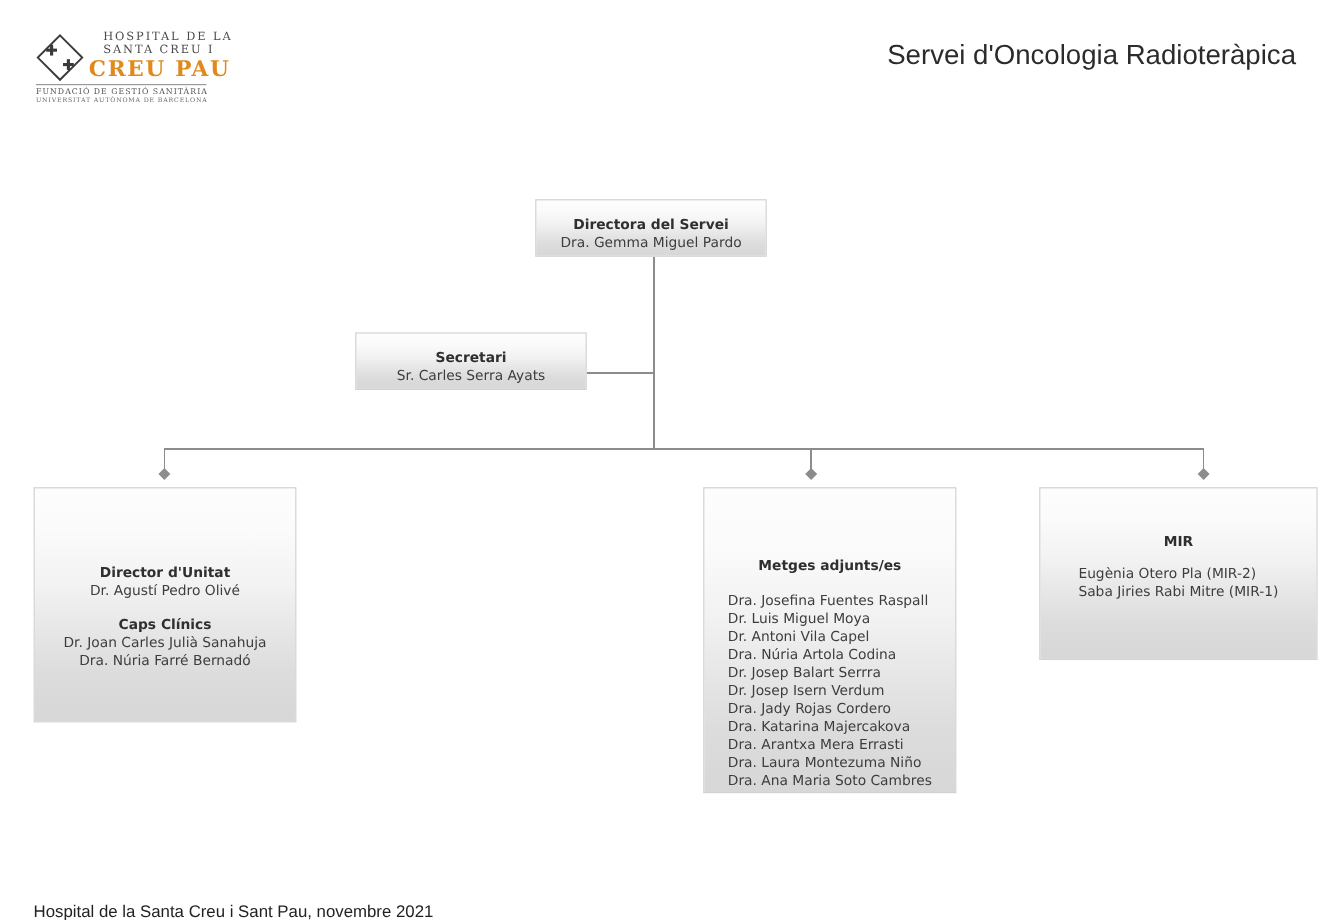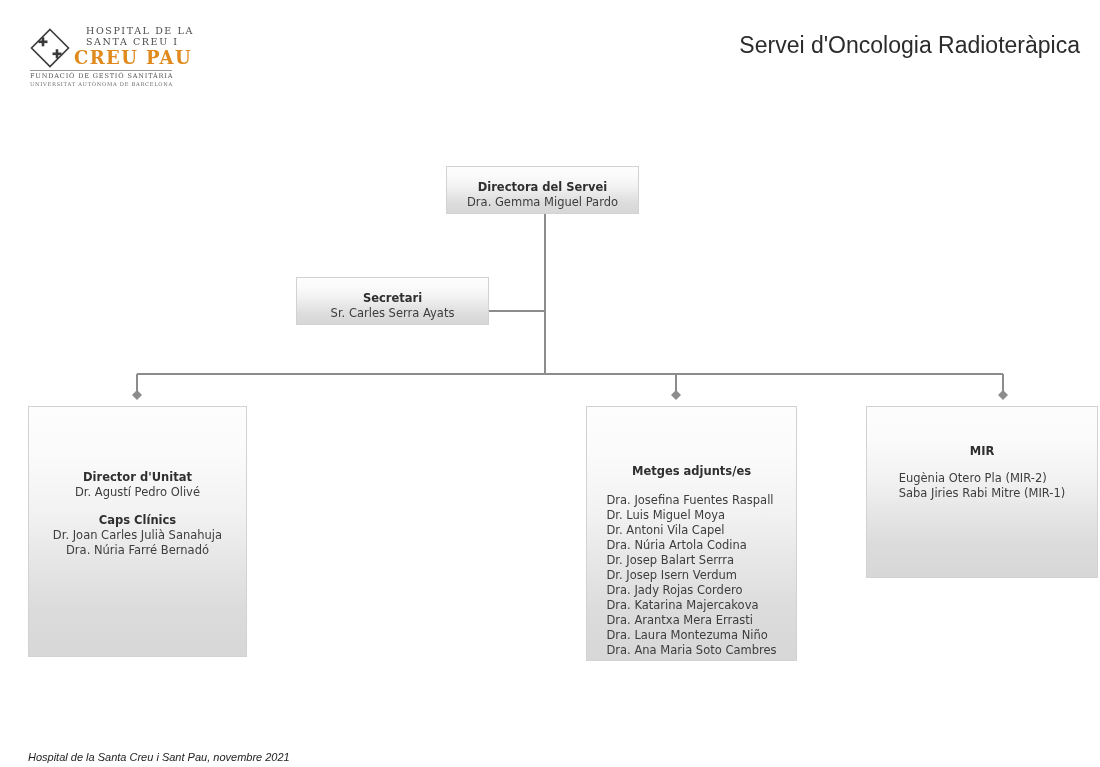--- a/index.html
+++ b/index.html
@@ -154,54 +154,53 @@
     width: 193px; height: 48px;
     padding-top: 13px;
   }
   #node-secretari {
     left: 296px; top: 277px;
     width: 193px; height: 48px;
     padding-top: 13px;
   }
   #node-director-unitat {
     left: 28px; top: 406px;
-    width: 219px; height: 251px;
+    width: 219px; height: 196px;
     padding-top: 63px;
   }
   #node-metges {
     left: 586px; top: 406px;
     width: 211px; height: 255px;
     padding-top: 57px;
   }
   #node-mir {
     left: 866px; top: 406px;
-    width: 232px; height: 172px;
+    width: 232px; height: 144px;
     padding-top: 37px;
   }
   #metges-list {
     margin-top: 14px;
     display: inline-block;
     text-align: left;
   }
   #mir-list {
     margin-top: 12px;
     display: inline-block;
     text-align: left;
   }
 
   
   #footer {
     position: absolute;
     left: 28px;
     top: 751px;
     font-family: "Liberation Sans", sans-serif;
-    font-size: 11px;
+    font-size: 14px;
     color: #222;
     white-space: nowrap;
-    font-style: italic;
   }
 </style>
 </head>
 <body>
 
 <div id="header">
 
   <div id="logo">
 
     <svg id="logo-emblem" viewBox="0 0 40 40" xmlns="http://www.w3.org/2000/svg">

